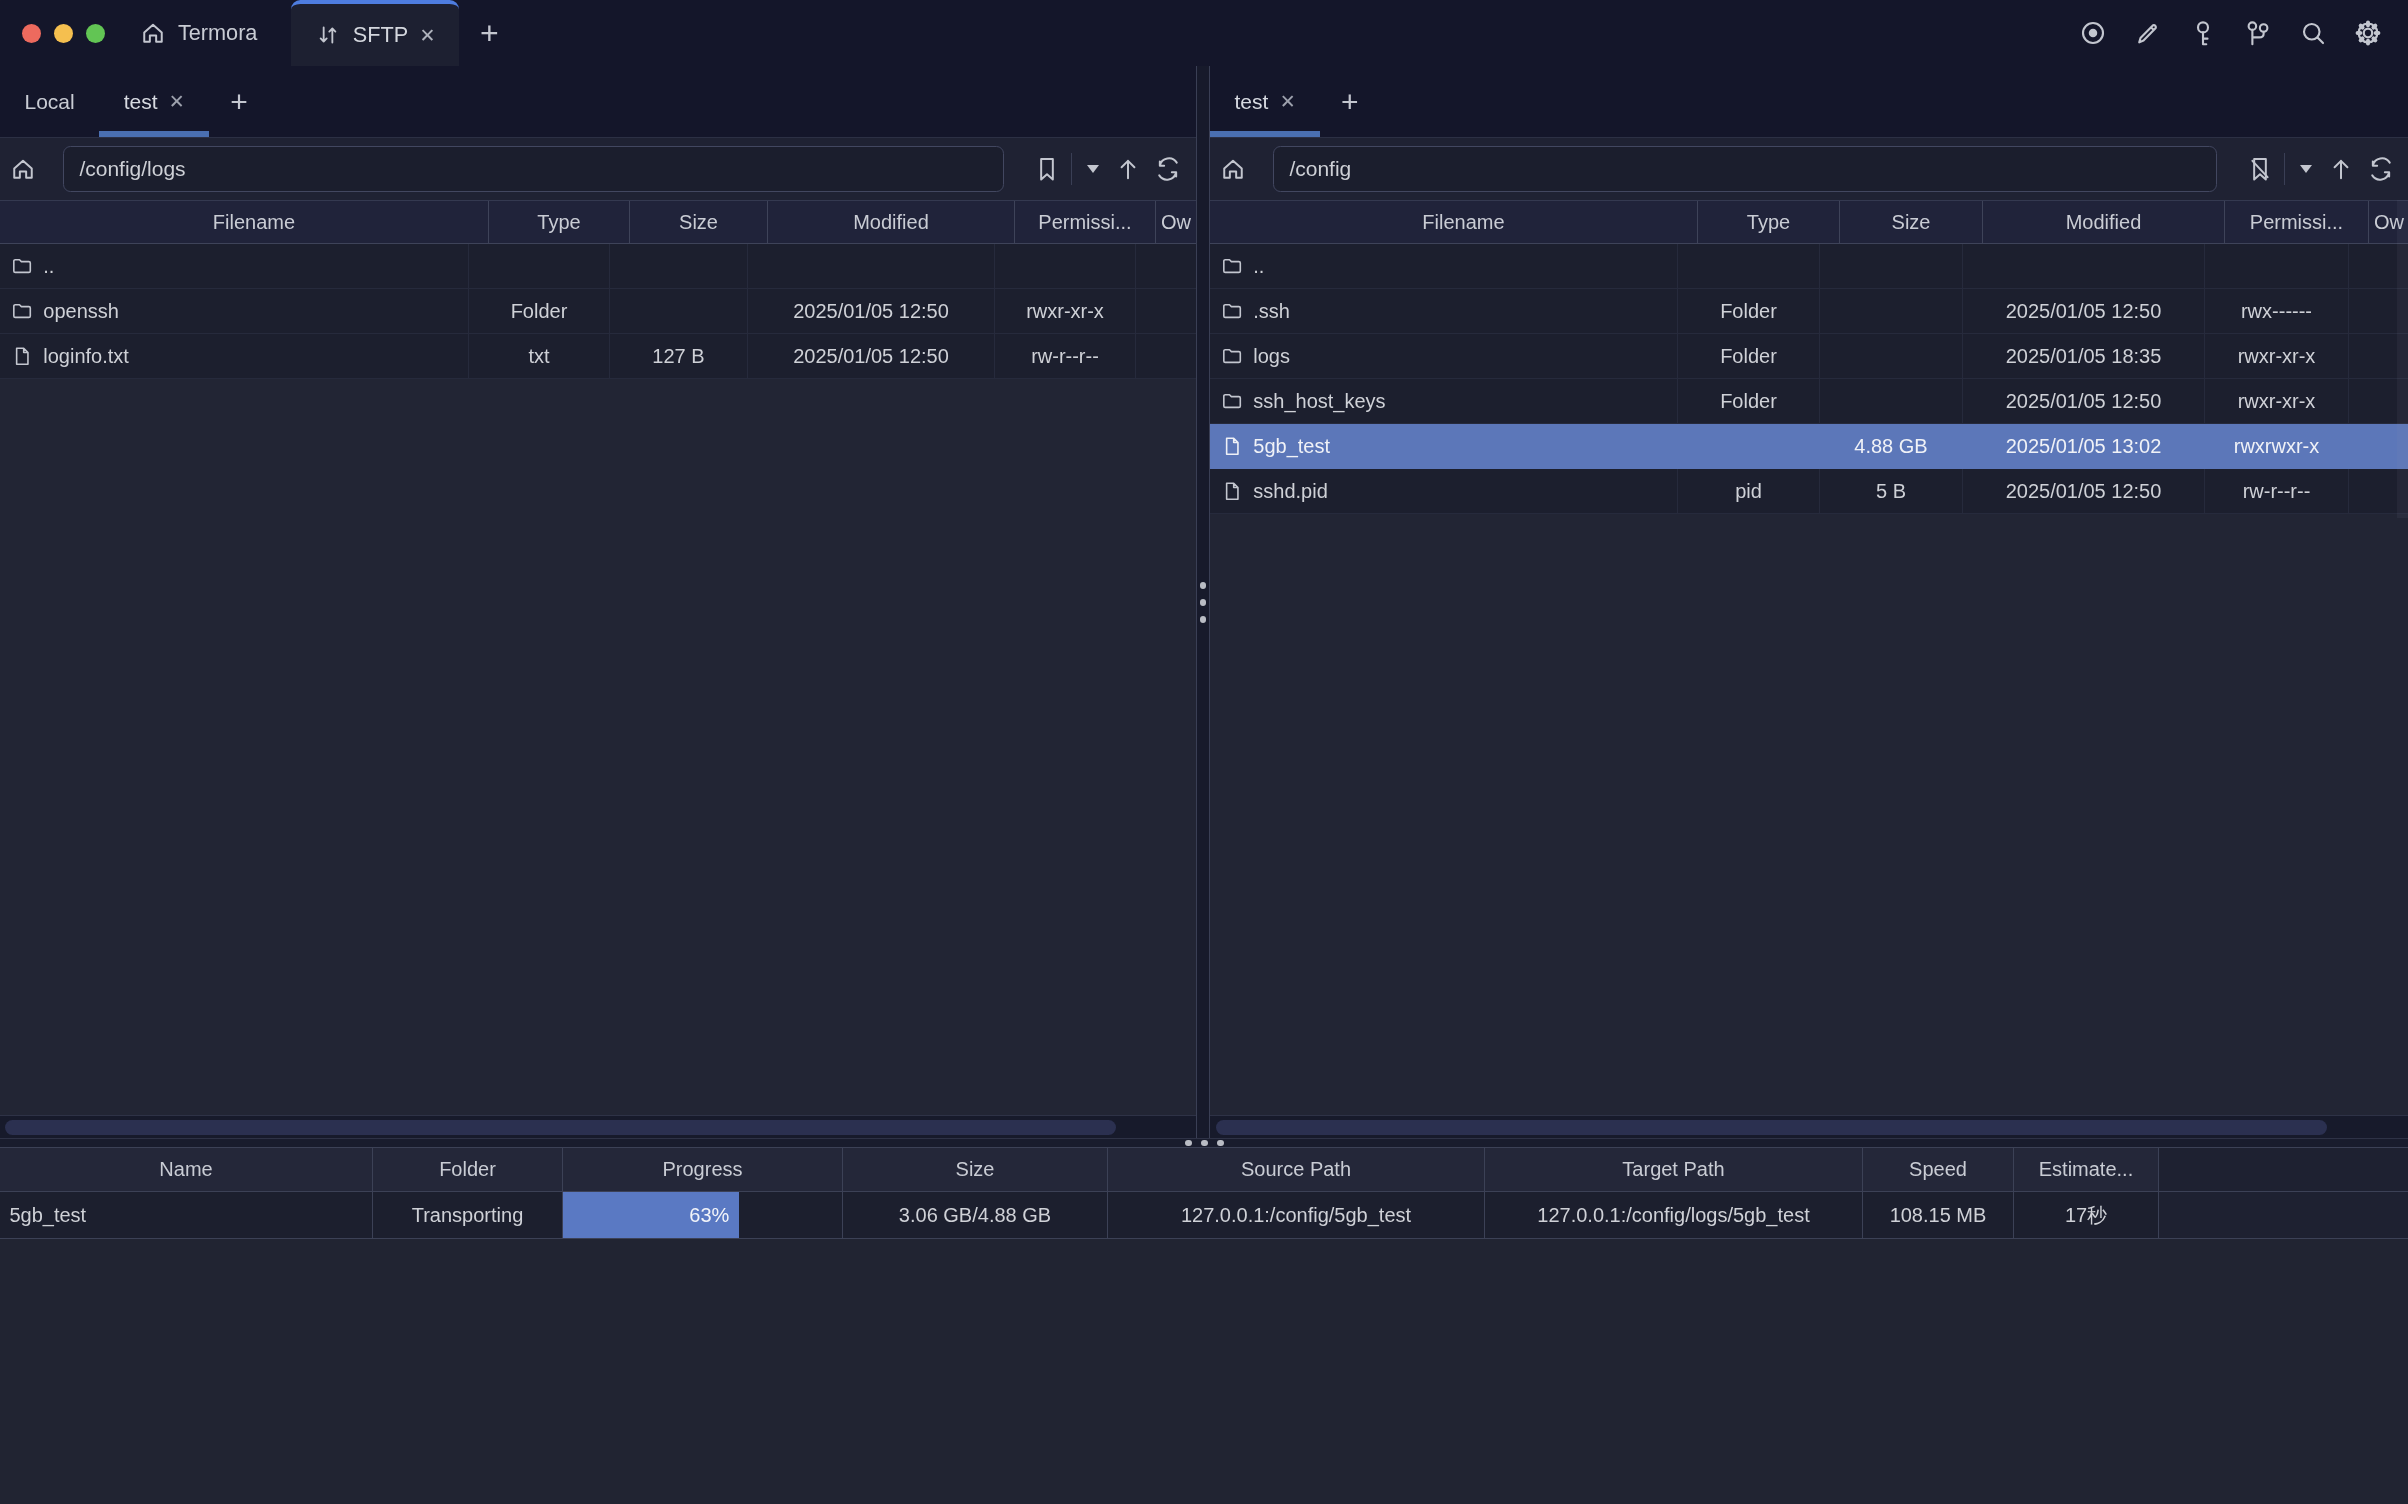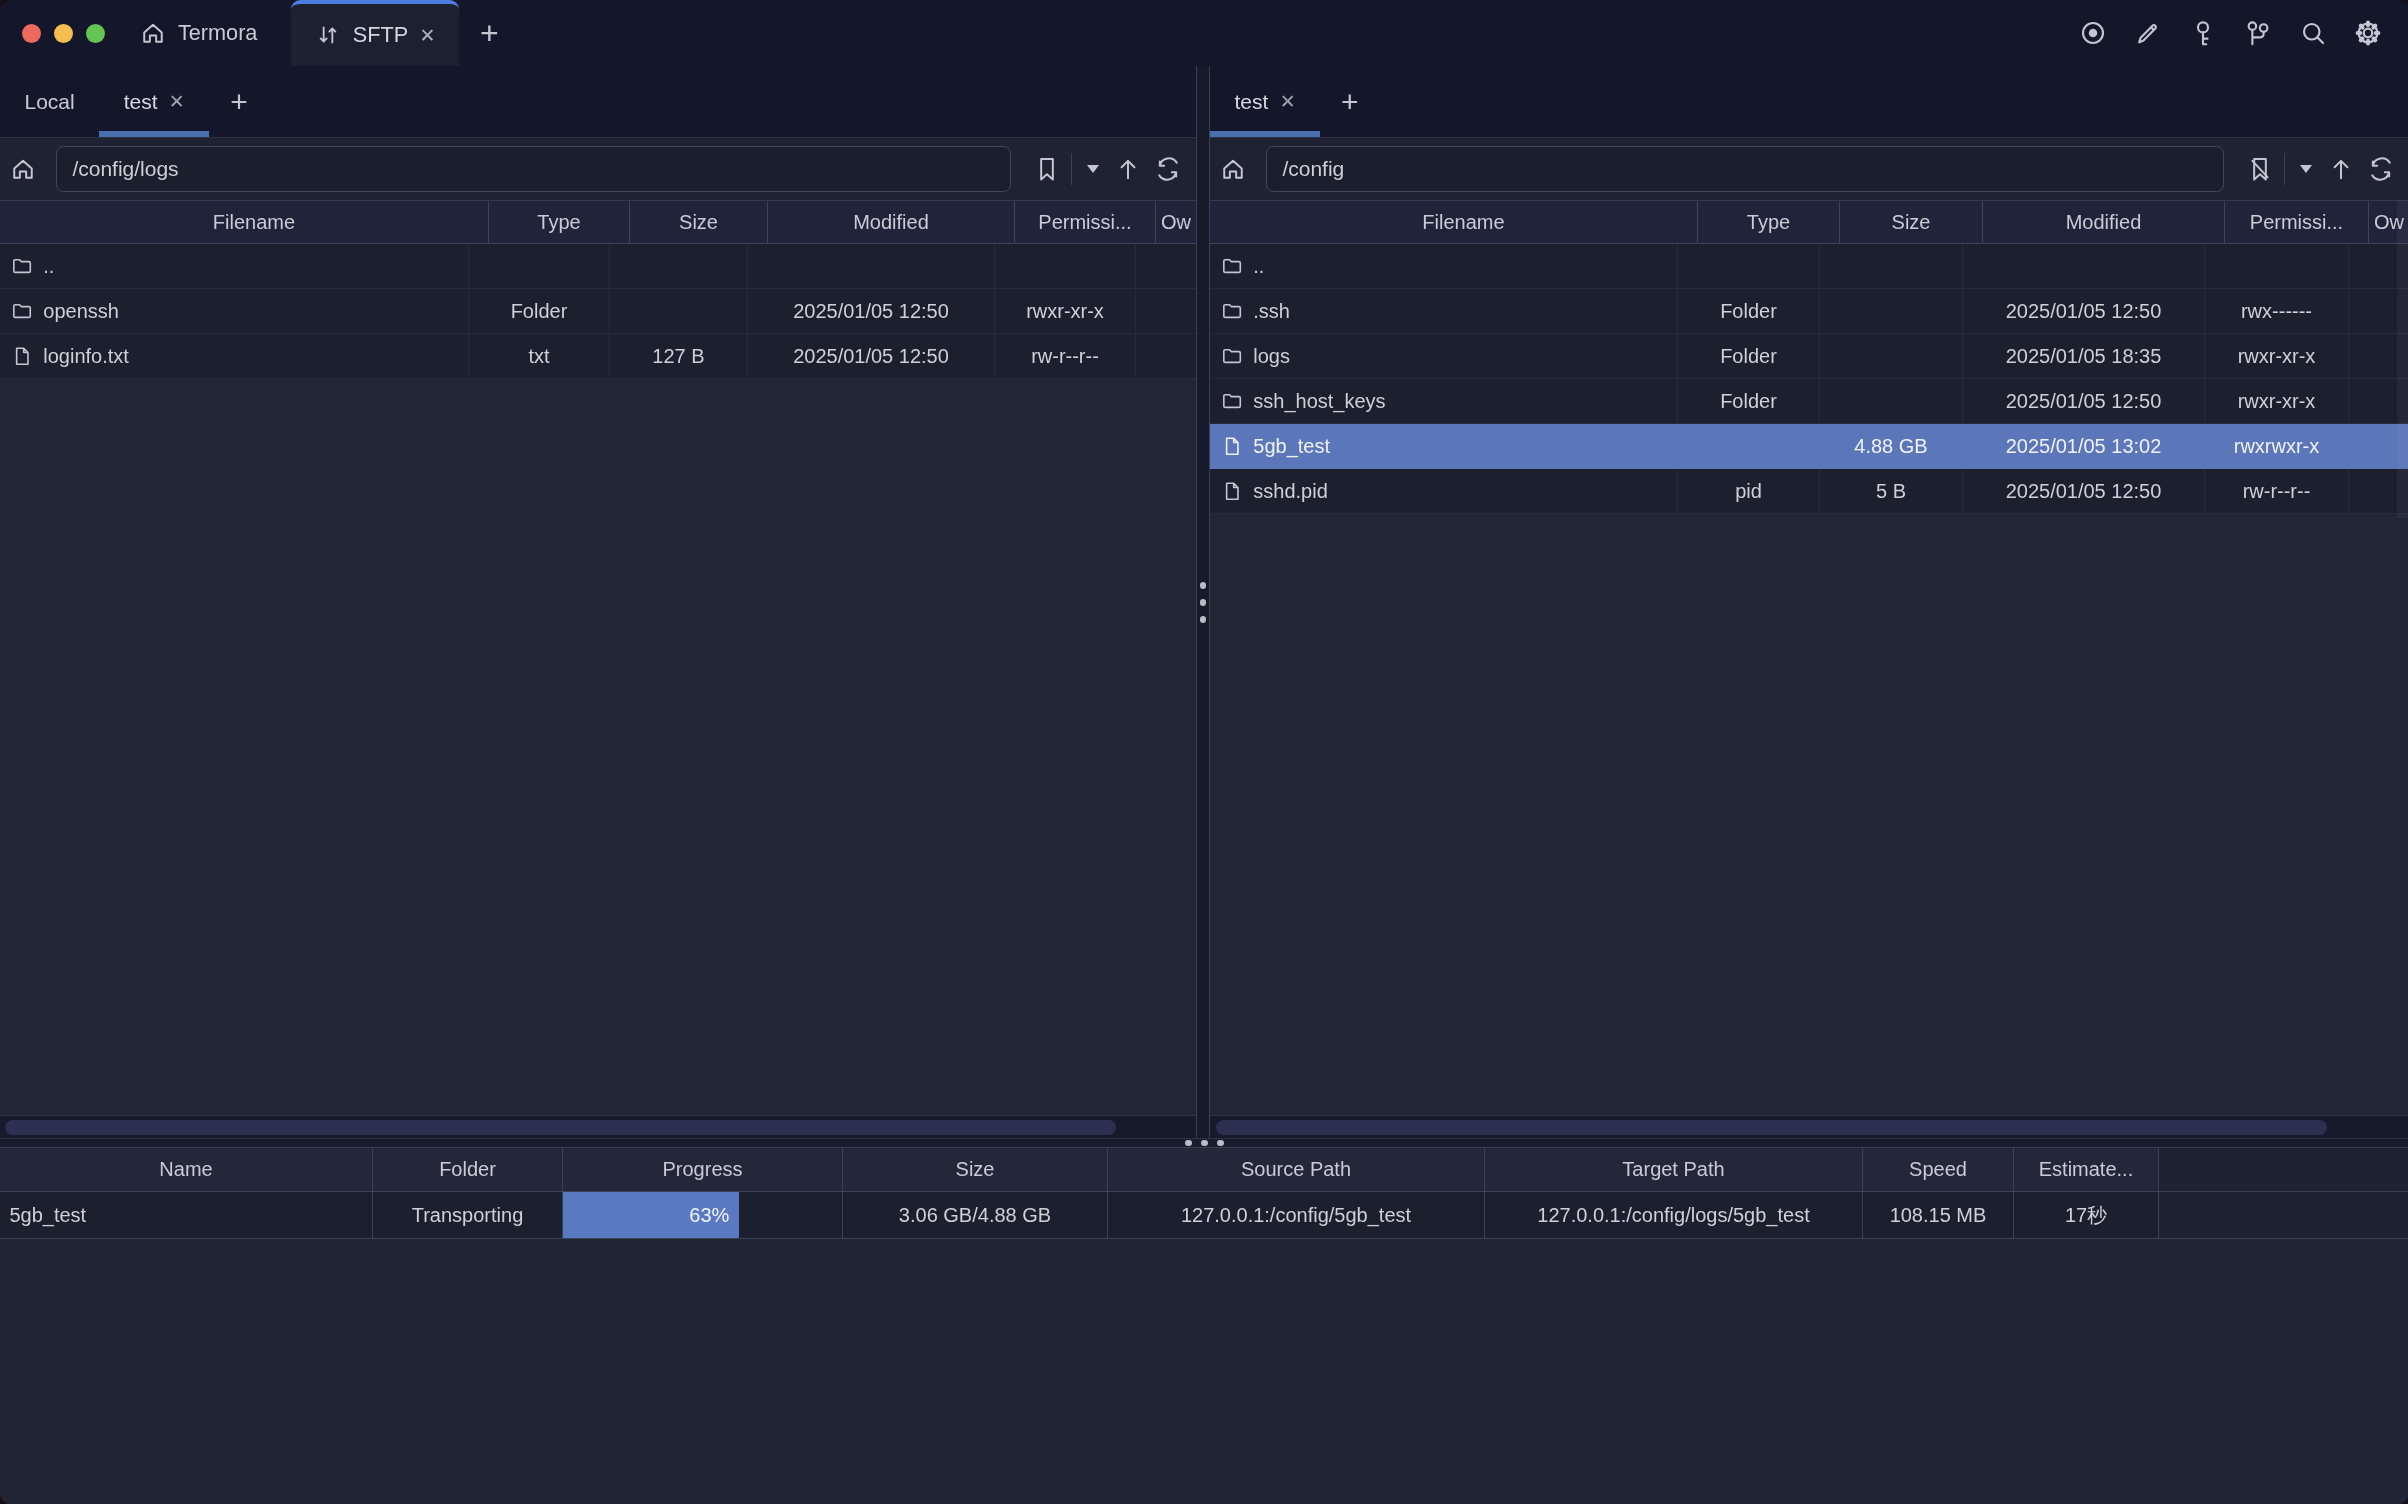--- a/index.html
+++ b/index.html
@@ -1,20 +1,20 @@
 <!DOCTYPE html>
 <html style="font-size:15px"><head>
 <meta charset="utf-8">
 <style>
   * { margin:0; padding:0; box-sizing:border-box; }
   html,body { width:2409px; height:1505px; background:#141016; }
   body { font-family:"Liberation Sans", sans-serif; color:#c9ccd4; }
 
   .window { position:relative; width:2409px; height:1505px; background:#212432;
-            border-radius:13px; overflow:hidden; }
+            border-radius:1px; overflow:hidden; }
 
   
   .titlebar { position:relative; height:66px; background:#14162a; display:flex; align-items:stretch; }
   .traffic { display:flex; align-items:center; gap:13px; padding:0 24.5px 0 21.7px; }
   .tl { width:19px; height:19px; border-radius:50%; }
   .app-tab { display:flex; align-items:center; gap:11.3px; padding:0 34px 0 9.4px; color:#c9ccd4; font-size:21.7px; }
   .tb-tab { position:relative; display:flex; align-items:center; gap:11.3px; width:168px; justify-content:center;
             background:#1d2031; border-top:4.7px solid #4e7de0; border-radius:9.4px 9.4px 0 0; font-size:21.7px; color:#d4d7de; }
   .tb-plus { display:flex; align-items:center; justify-content:center; width:60px; font-size:32px; font-weight:300; color:#c3c6cf; }
   .tb-actions { margin-left:auto; display:flex; align-items:center; gap:21px; padding-right:24.5px; }
@@ -33,21 +33,21 @@
   .vsplit .dots { margin-top:516px; display:flex; flex-direction:column; gap:10.4px; }
   .vsplit .dots i, .hsplit .dots i { width:6.6px; height:6.6px; border-radius:50%; background:#b9bcc4; display:block; }
 
   .ptabs { height:72px; background:#14162a; border-bottom:0.9px solid #2c3044; display:flex; align-items:stretch; }
   .ptab { display:flex; align-items:center; gap:11.3px; padding:0 24.5px; font-size:21px; color:#c9ccd4; position:relative; }
   .ptab.active { color:#d7dae1; }
   .ptab.active::after { content:""; position:absolute; left:0; right:0; bottom:0; height:5.6px; background:#4a6fb1; }
   .ptab .x { font-size:19px; color:#9da1ad; }
   .ptab-plus { display:flex; align-items:center; padding:0 21px; font-size:30px; font-weight:300; color:#c3c6cf; }
 
-  .pathbar { height:62px; background:#1f2233; display:flex; align-items:center; padding:0 11.3px 0 9.4px; gap:19px; }
+  .pathbar { height:62px; background:#1f2233; display:flex; align-items:center; padding:0 11.3px 0 9.4px; gap:26px; }
   .pathbar .home { flex:0 0 auto; display:flex; }
   .path-input { flex:1 1 auto; height:46px; background:#1b1e2d; border:0.9px solid #424760; border-radius:7.5px;
                 color:#ced0d6; font-size:21px; padding:0 15px; font-family:"Liberation Sans",sans-serif; outline:none; }
   .pb-tools { display:flex; align-items:center; gap:5.6px; flex:0 0 auto; }
   .pb-sep { width:0.9px; height:32px; background:#3a3f55; margin:0 1.9px; }
   .caret { width:0; height:0; border-left:6.6px solid transparent; border-right:6.6px solid transparent; border-top:8.5px solid #c3c6cf; }
   .pb-btn { display:flex; align-items:center; justify-content:center; width:34px; height:34px; }
 
   
   .ftable { flex:1 1 auto; display:flex; flex-direction:column; overflow:hidden; }

